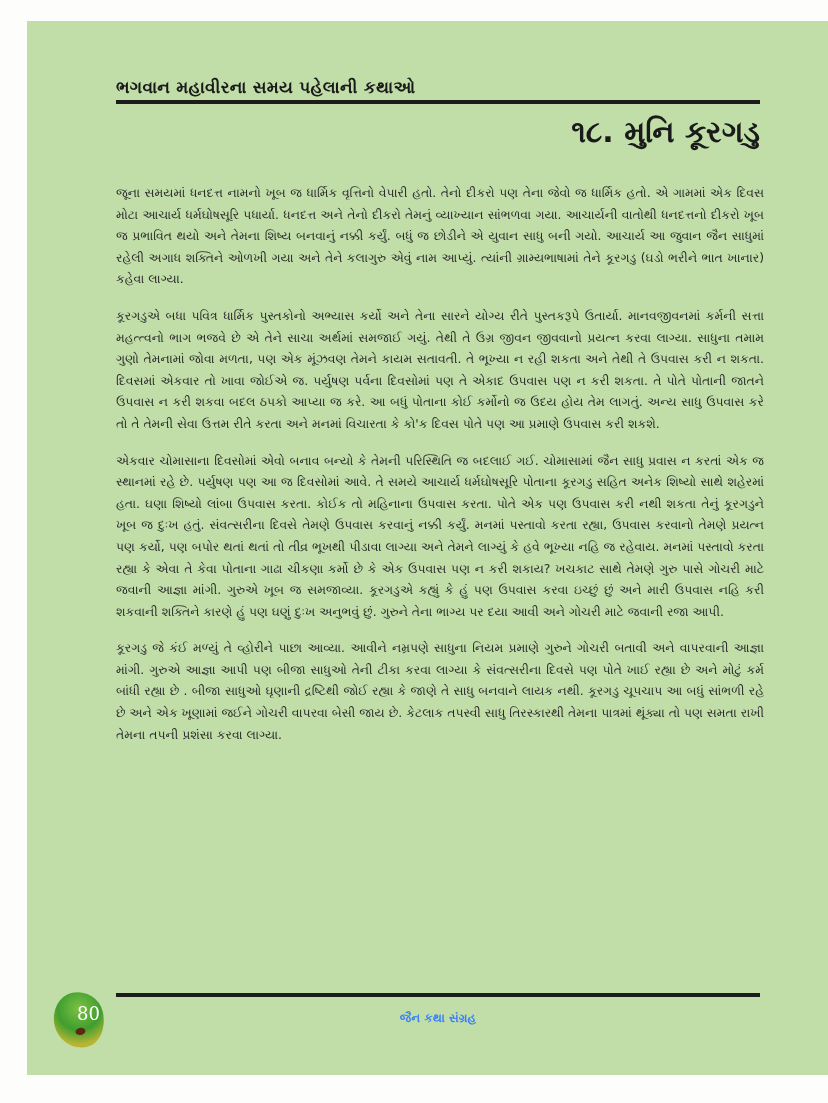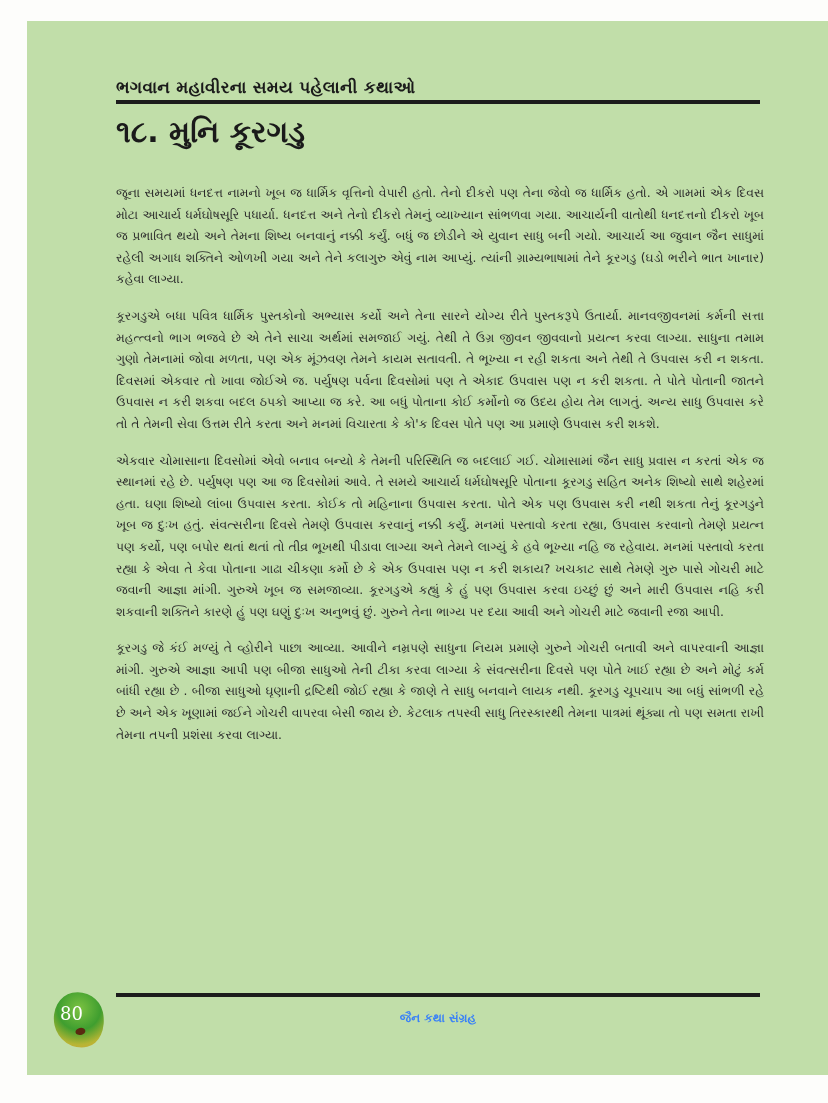--- a/index.html
+++ b/index.html
@@ -38,21 +38,21 @@
       height: 4px;
       background: #1c1c1c;
     }
     .rule.top { top: 100px; }
     .rule.bottom { top: 993px; }
     .chapter-title {
       position: absolute;
       left: 116px;
       width: 644px;
       top: 112px;
-      text-align: left;
+      text-align: right;
       font-size: 30px;
       font-weight: bold;
       color: #1a1a1a;
       line-height: 40px;
     }
     .body-text {
       position: absolute;
       left: 116px;
       top: 182px;
       width: 648px;
@@ -84,21 +84,21 @@
       background: #5a2a10;
     }
     .page-number {
       position: absolute;
       left: 60px;
       top: 1003px;
       width: 40px;
       font-family: "DejaVu Serif", serif;
       font-size: 18px;
       color: #ffffff;
-      text-align: left;
+      text-align: right;
     }
     .footer-title {
       position: absolute;
       left: 116px;
       width: 644px;
       top: 1011px;
       text-align: center;
       font-size: 12px;
       font-weight: bold;
       color: #3b82f6;

